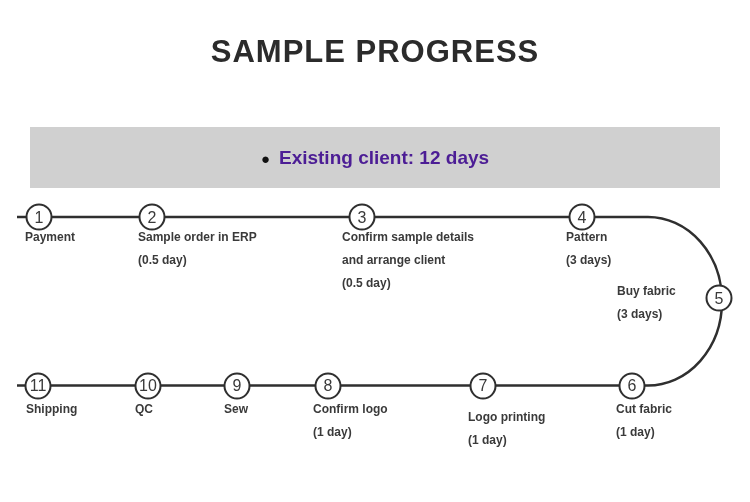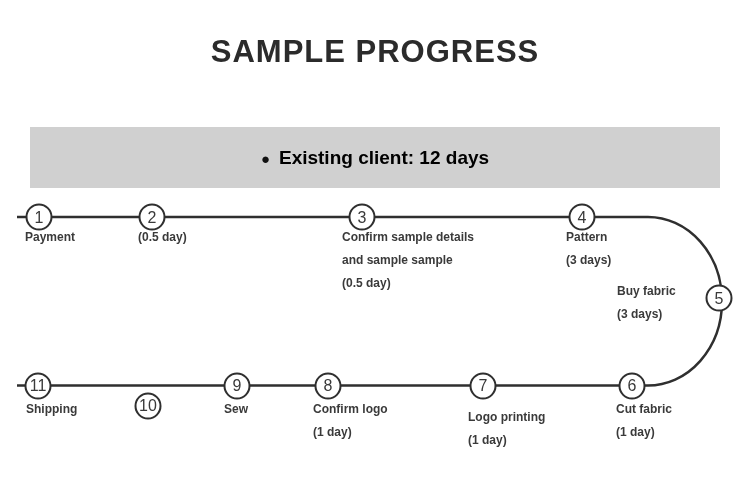--- a/index.html
+++ b/index.html
@@ -23,21 +23,21 @@
   .banner{
     position:absolute;left:30px;top:127px;width:690px;height:61px;
     background:var(--banner-bg);
     display:flex;align-items:center;justify-content:center;
   }
   .banner .bullet{
     font-size:15px;color:#111;margin-right:9px;line-height:1;
     position:relative;top:1px;
   }
   .banner .banner-text{
-    font-size:19px;font-weight:bold;color:#000000;
+    font-size:19px;font-weight:bold;color:#4c1d95;
   }
 
   svg.flow-svg{position:absolute;left:0;top:0;width:750px;height:502px;z-index:1;}
   svg.flow-svg path{stroke:var(--line);}
 
   #flow{position:absolute;left:0;top:0;width:750px;height:502px;z-index:2;}
 
   .step-circle{
     position:absolute;width:27px;height:27px;
     margin:0;transform:translate(-50%,-50%);
@@ -77,30 +77,31 @@
       </div>
       <div class="step-label" style="left: 25px; top: 226px;">
           <div>Payment</div>
         </div>
     </div>
       <div class="step">
       <div class="step-circle" style="left: 152px; top: 217px;">
         <span class="step-number">2</span>
       </div>
       <div class="step-label" style="left: 138px; top: 226px;">
+          <div>Sample order in ERP</div>
           <div>(0.5 day)</div>
         </div>
     </div>
       <div class="step">
       <div class="step-circle" style="left: 362px; top: 217px;">
         <span class="step-number">3</span>
       </div>
       <div class="step-label" style="left: 342px; top: 226px;">
           <div>Confirm sample details</div>
-          <div>and sample sample</div>
+          <div>and arrange client</div>
           <div>(0.5 day)</div>
         </div>
     </div>
       <div class="step">
       <div class="step-circle" style="left: 582px; top: 217px;">
         <span class="step-number">4</span>
       </div>
       <div class="step-label" style="left: 566px; top: 226px;">
           <div>Pattern</div>
           <div>(3 days)</div>
@@ -144,21 +145,21 @@
     </div>
       <div class="step">
       <div class="step-circle" style="left: 237px; top: 385.5px;">
         <span class="step-number">9</span>
       </div>
       <div class="step-label" style="left: 224px; top: 398px;">
           <div>Sew</div>
         </div>
     </div>
       <div class="step">
-      <div class="step-circle" style="left: 148px; top: 385.5px; margin-top: 20px;">
+      <div class="step-circle" style="left: 148px; top: 385.5px;">
         <span class="step-number">10</span>
       </div>
       <div class="step-label" style="left: 135px; top: 398px;">
           <div>QC</div>
         </div>
     </div>
       <div class="step">
       <div class="step-circle" style="left: 38px; top: 385.5px;">
         <span class="step-number">11</span>
       </div>

